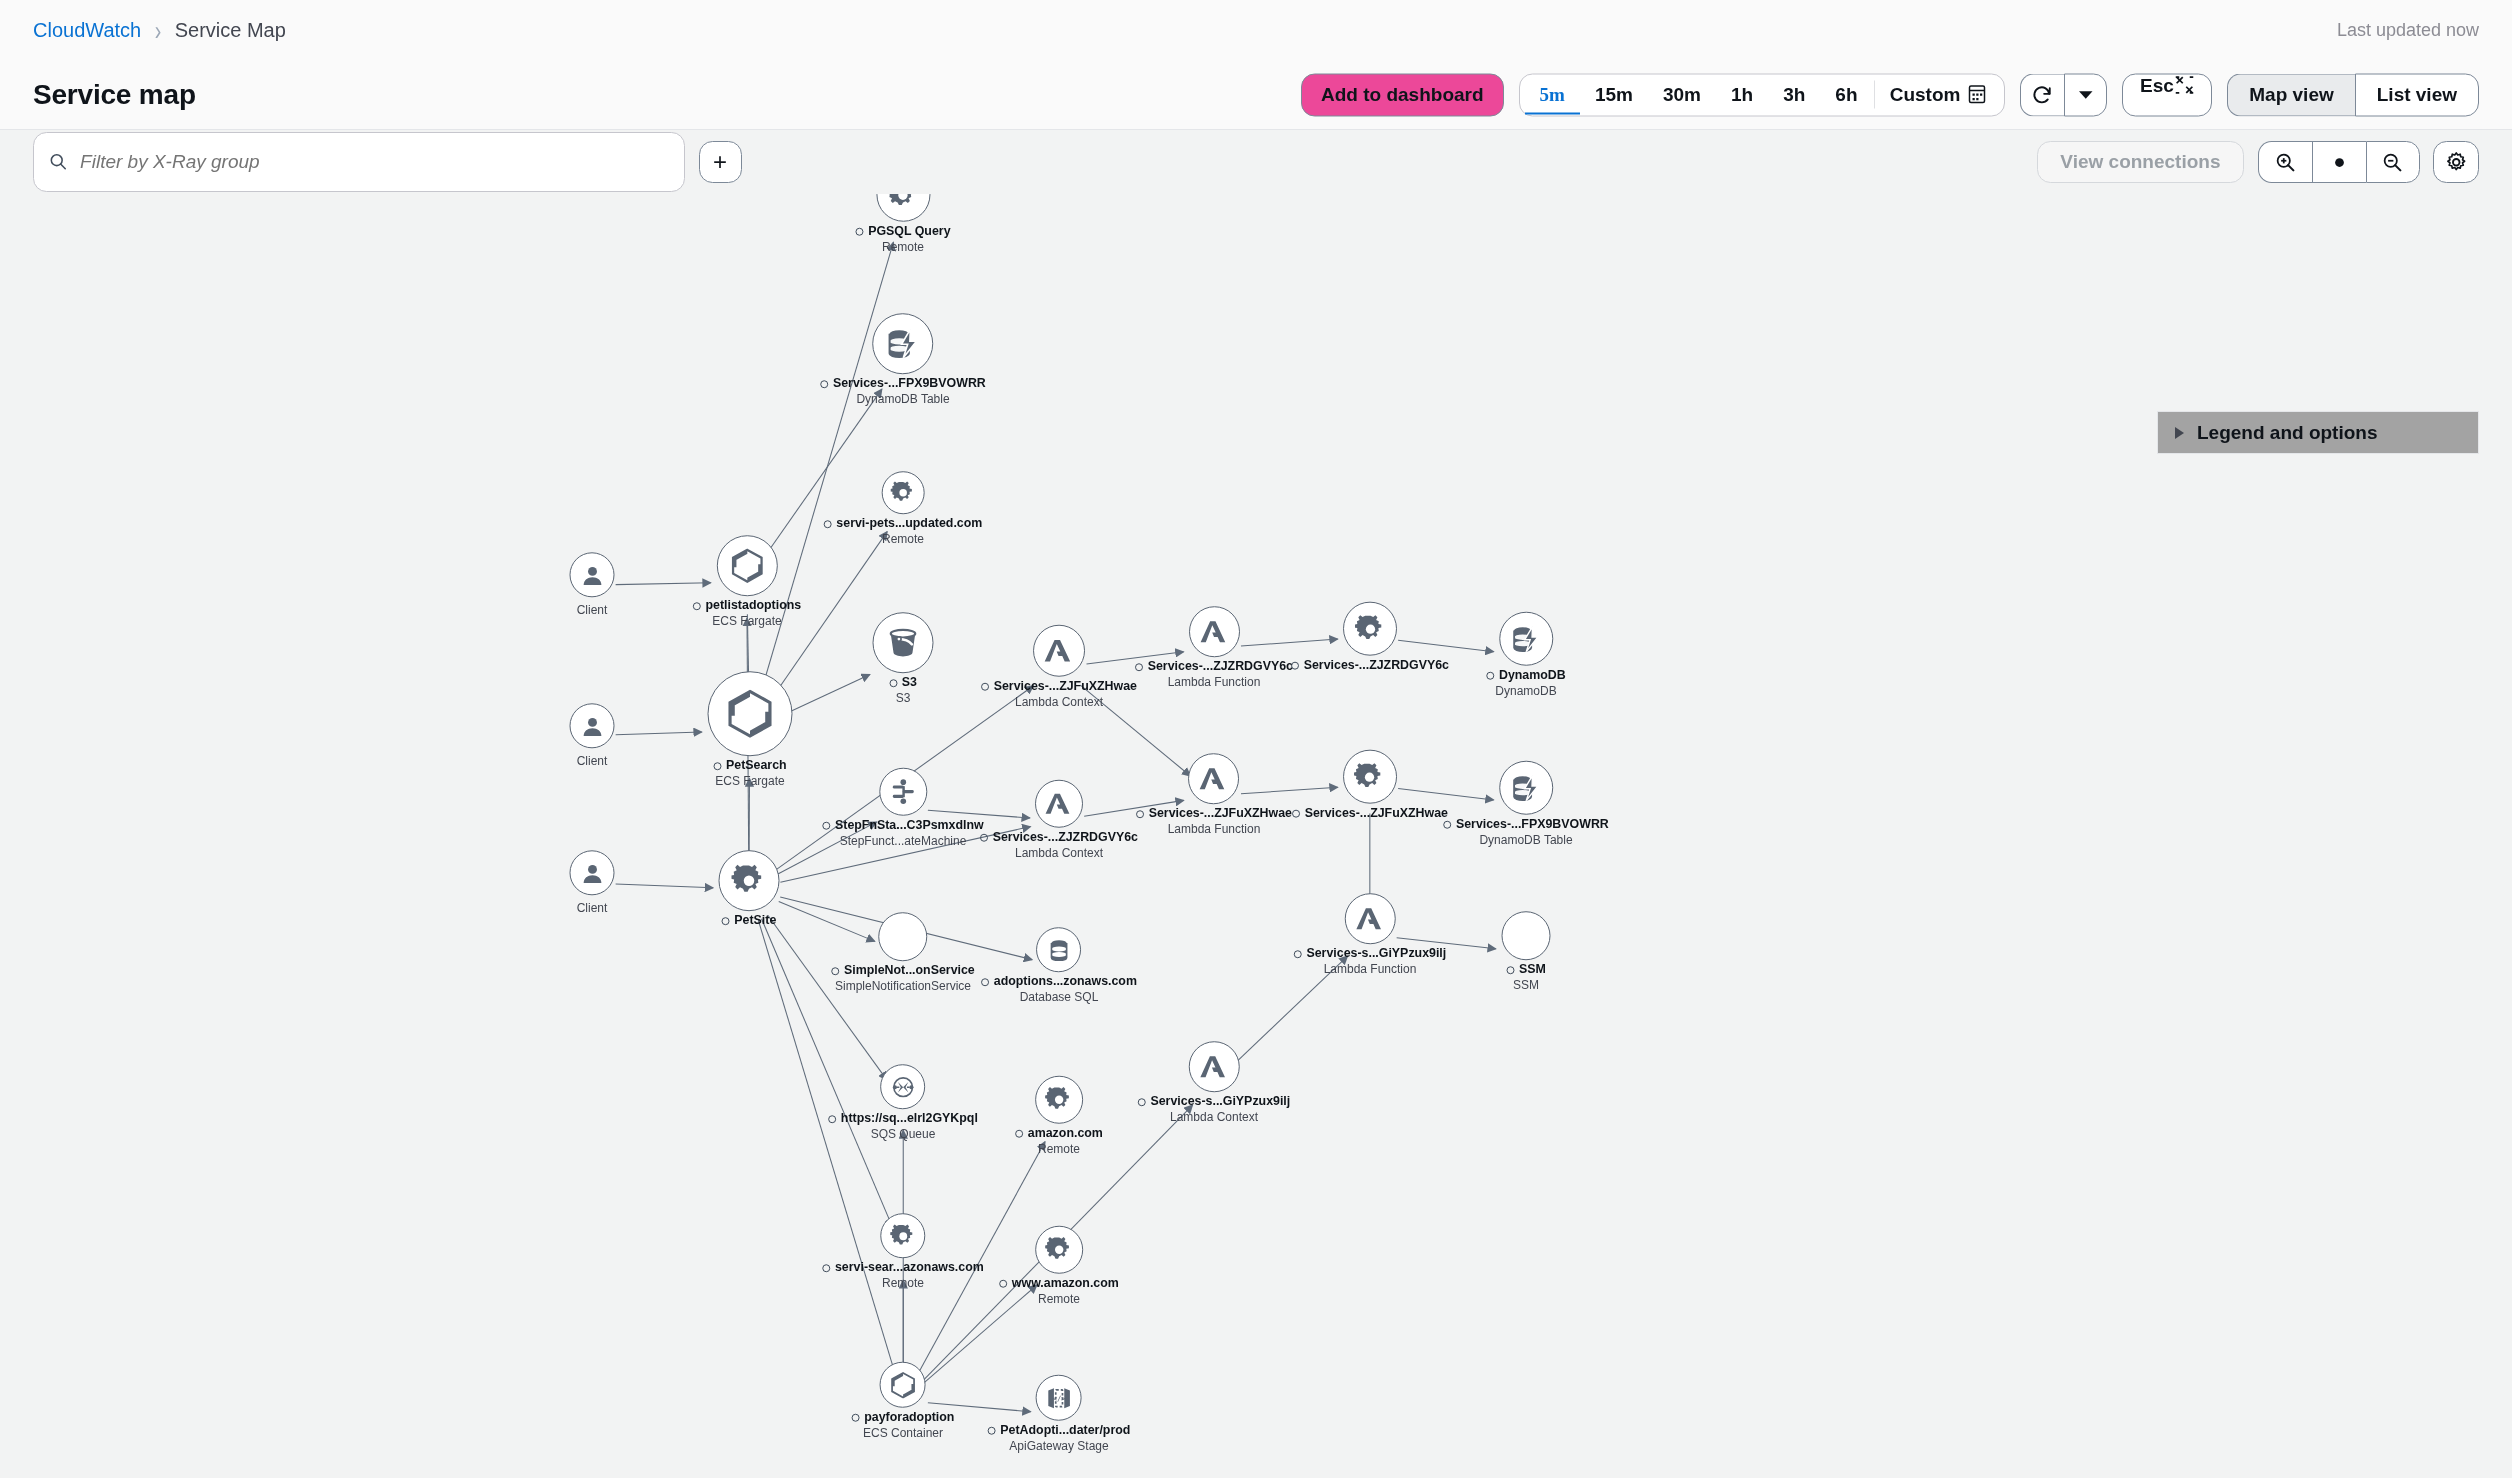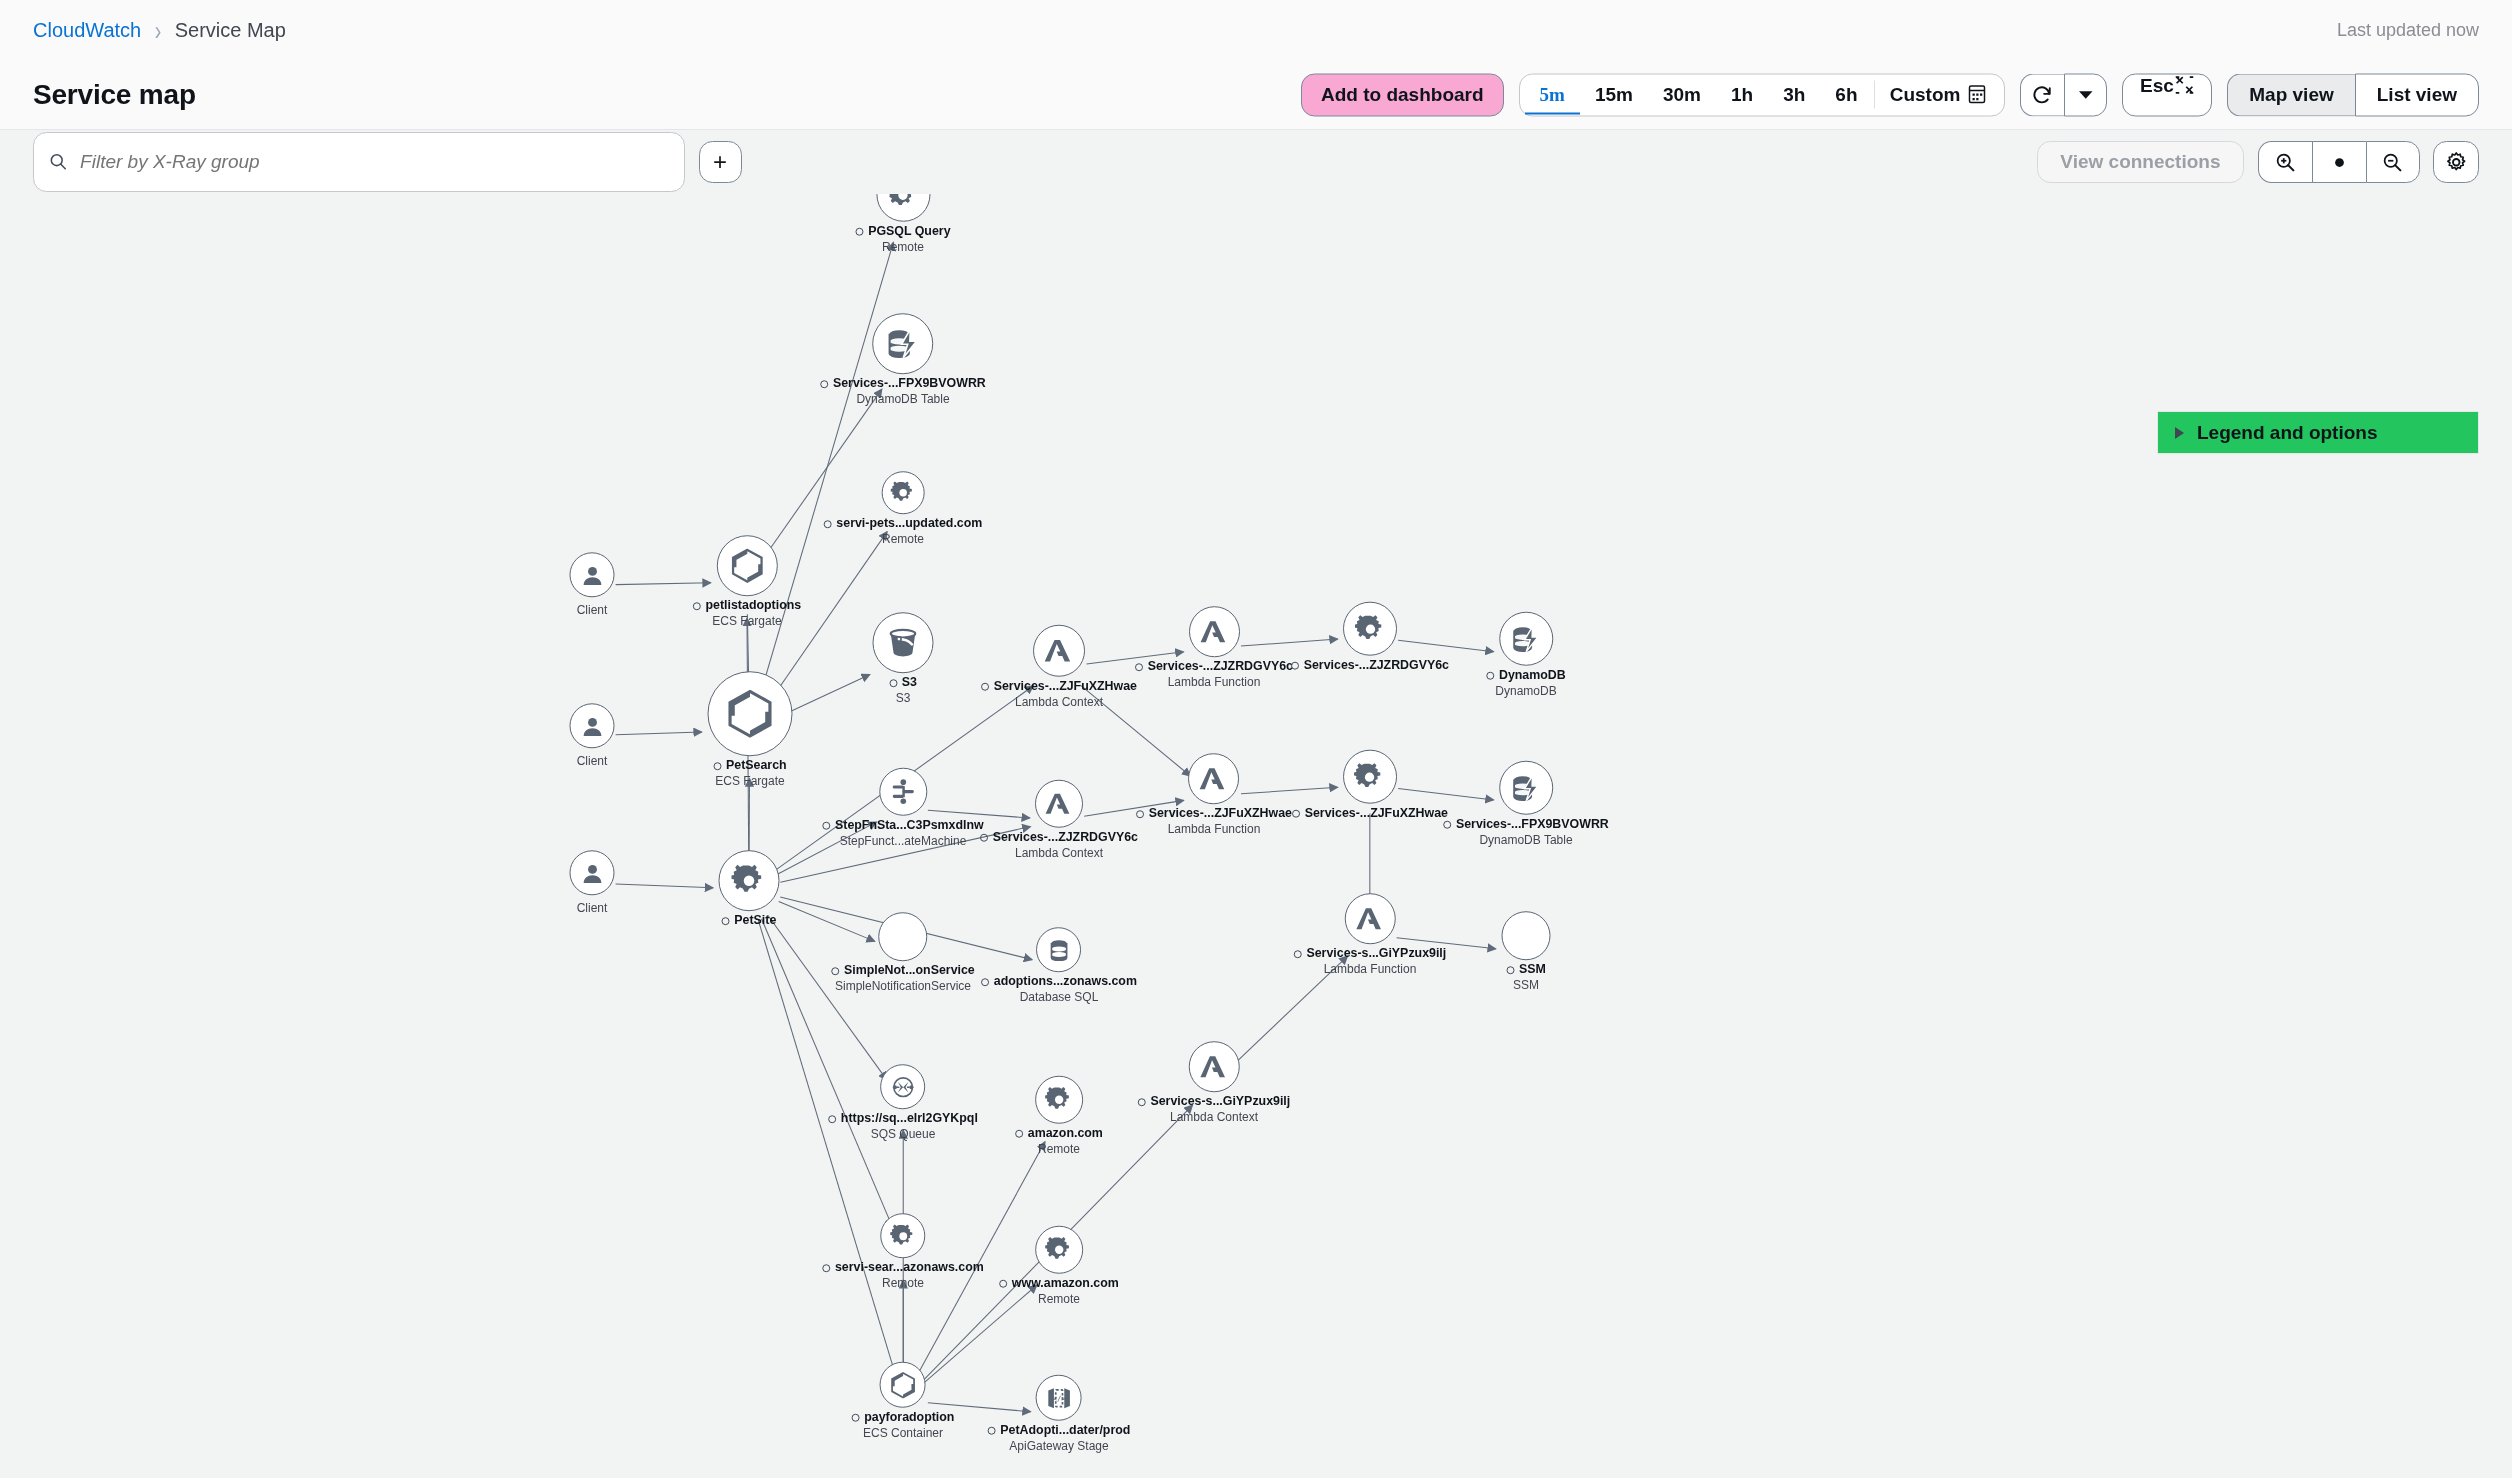--- a/index.html
+++ b/index.html
@@ -43,21 +43,21 @@
     align-items: center;
     padding: 0 33px;
   }
   .page-title { font-size: 28px; font-weight: bold; color: #0f141a; letter-spacing: -0.2px;}
   .header-controls {
     position: absolute; right: 33px; top: 50%;
     transform: translateY(-50%);
     display: flex; align-items: center; gap: 15px;
   }
   .btn {
-    background: #f9a8d4;
+    background: #ec4899;
     border: 0.7px solid #7d8998;
     border-radius: 13.5px;
     color: #0f141a;
     font-size: 19px;
     font-weight: bold;
     height: 43px;
     padding: 0 19.5px;
     display: flex; align-items: center; justify-content: center;
     cursor: pointer;
     font-family: "Liberation Sans", sans-serif;
@@ -153,21 +153,21 @@
   .canvas {
     position: relative;
     width: 2512px;
     height: 1284px;
     background: #f2f3f3;
     overflow: hidden;
   }
   .legend-panel {
     position:absolute; top: 217px; right: 33px;
     width: 322px; height: 43px;
-    background: #22c55e;
+    background: #a3a3a3;
     border: 0.7px solid #e4e6e9;
     display:flex; align-items:center;
     padding: 0 16.5px; gap: 13.5px;
     cursor:pointer;
     z-index: 20;
   }
   .legend-caret {
     width:0;height:0;border-left:9.7px solid #424650;
     border-top:6.7px solid transparent;border-bottom:6.7px solid transparent;
   }

